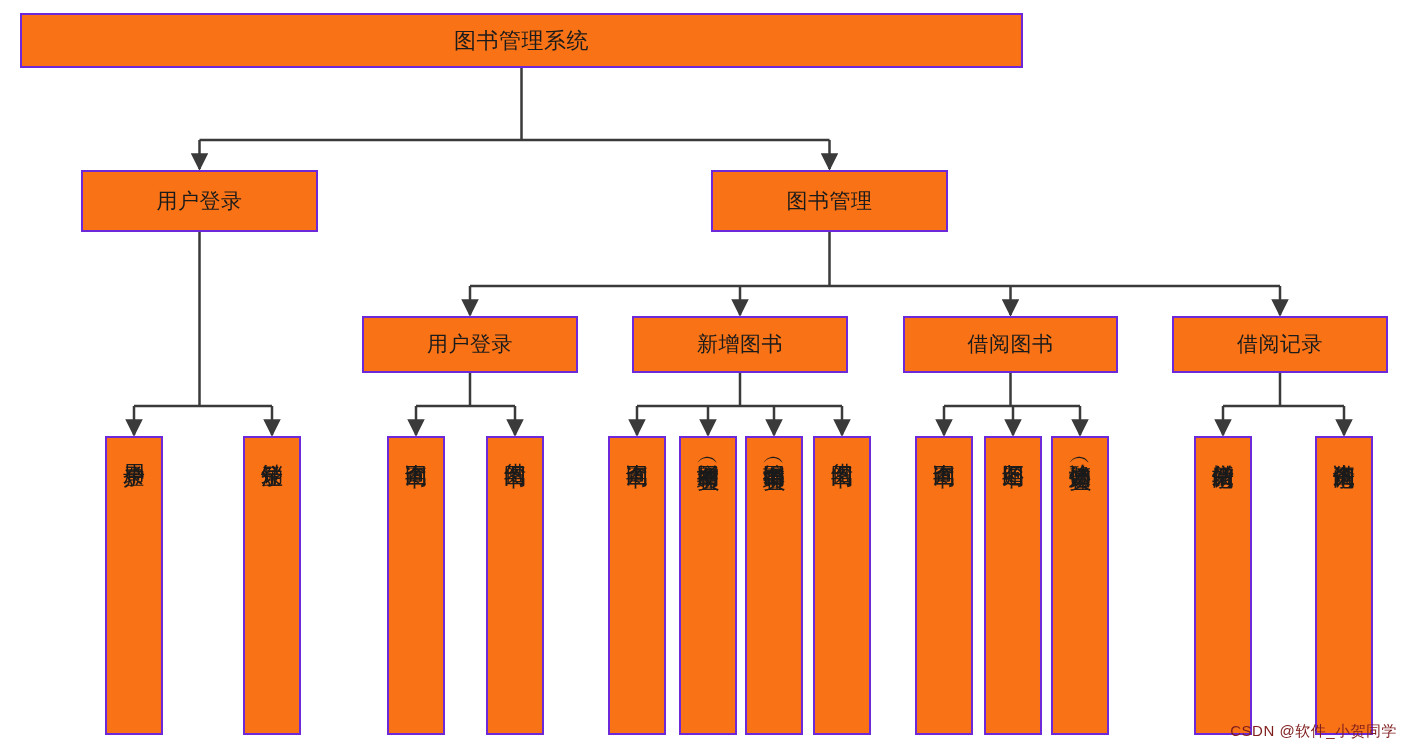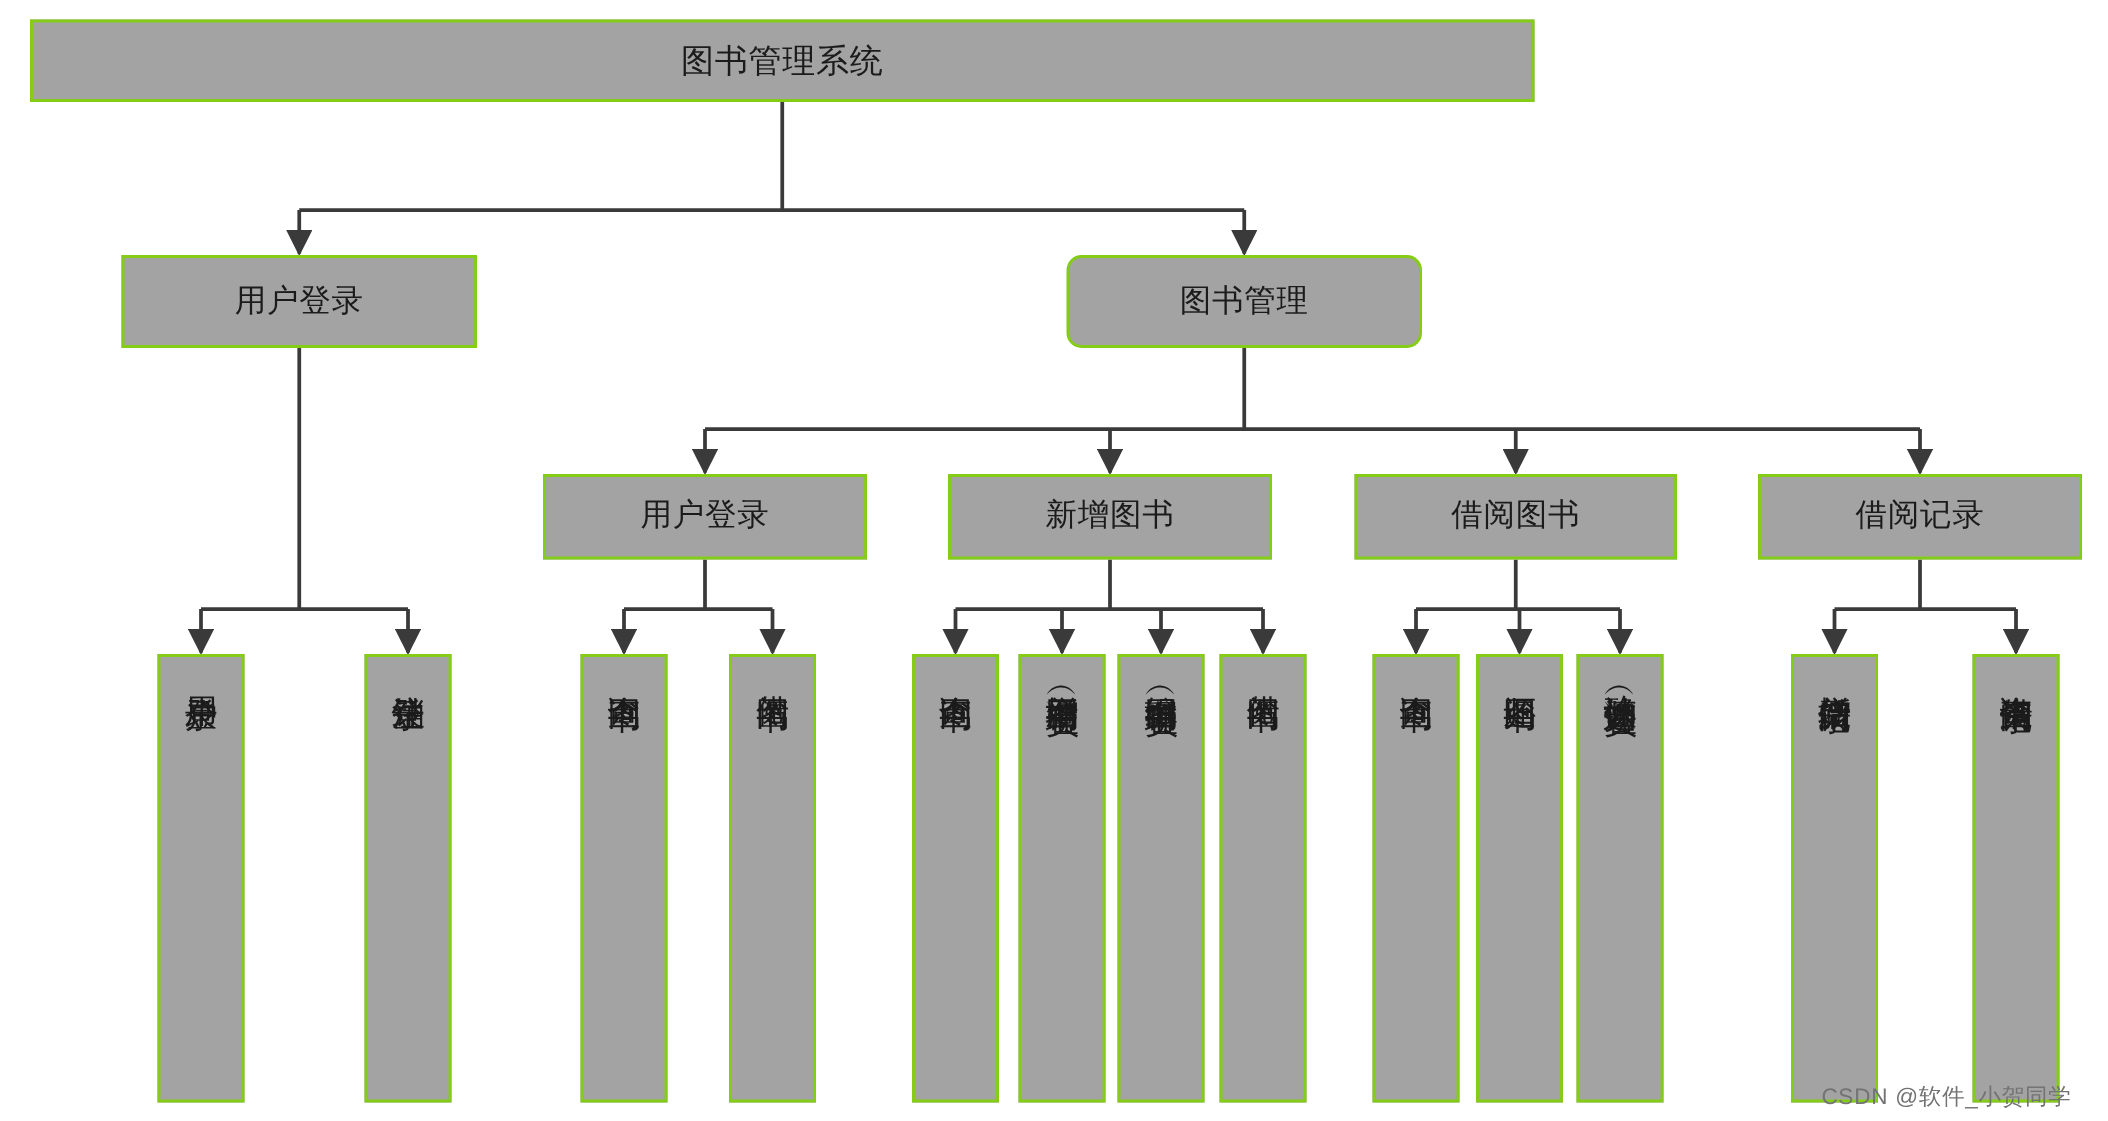--- a/index.html
+++ b/index.html
@@ -18,22 +18,22 @@
   svg#wires {
     position: absolute;
     left: 0;
     top: 0;
     width: 1405px;
     height: 747px;
   }
   .node {
     position: absolute;
     box-sizing: border-box;
-    background: #a3a3a3;
-    border: 2px solid #84cc16;
+    background: #f97316;
+    border: 2px solid #6d28d9;
     display: flex;
     align-items: center;
     justify-content: center;
     color: #1b1b1b;
     z-index: 2;
   }
   .node .label {
     display: block;
     text-align: center;
     line-height: 1.18;
@@ -53,24 +53,24 @@
   .node.vertical .label {
     writing-mode: vertical-rl;
     text-orientation: upright;
     font-size: 22px;
     line-height: 1.1;
     letter-spacing: 1px;
     white-space: nowrap;
   }
   #watermark {
     position: absolute;
-    right: 24px;
+    right: 8px;
     bottom: 6px;
     font-size: 15px;
-    color: #737373;
+    color: #7f1d1d;
     letter-spacing: 0.5px;
     z-index: 5;
     white-space: nowrap;
     margin-left: 30px;
   }
 </style>
 </head>
 <body>
 
 <div id="canvas">
@@ -118,21 +118,21 @@
       </g>
   </svg>
 
   <div id="nodes-layer">
       <div class="node root horizontal" style="left: 20px; top: 13px; width: 1003px; height: 55px;">
         <span class="label">图书管理系统</span>
       </div>
       <div class="node horizontal" style="left: 81px; top: 170px; width: 237px; height: 62px;">
         <span class="label">用户登录</span>
       </div>
-      <div class="node horizontal" style="left: 711px; top: 170px; width: 237px; height: 62px; border-radius: 10px;">
+      <div class="node horizontal" style="left: 711px; top: 170px; width: 237px; height: 62px;">
         <span class="label">图书管理</span>
       </div>
       <div class="node horizontal" style="left: 362px; top: 316px; width: 216px; height: 57px;">
         <span class="label">用户登录</span>
       </div>
       <div class="node horizontal" style="left: 632px; top: 316px; width: 216px; height: 57px;">
         <span class="label">新增图书</span>
       </div>
       <div class="node horizontal" style="left: 903px; top: 316px; width: 215px; height: 57px;">
         <span class="label">借阅图书</span>

